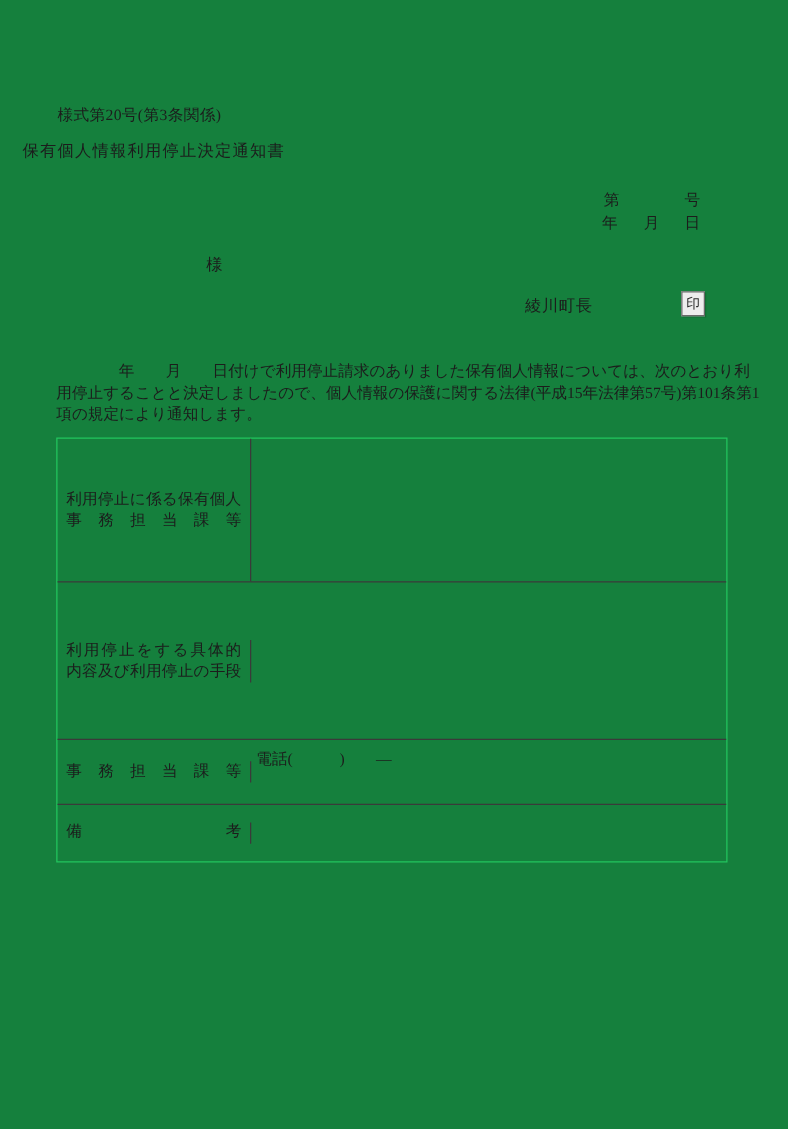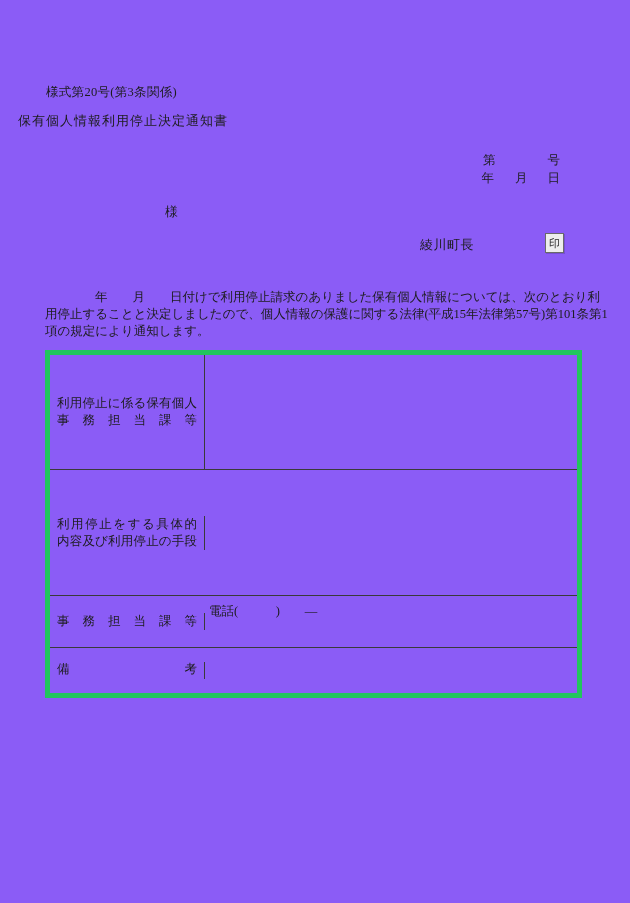--- a/index.html
+++ b/index.html
@@ -4,21 +4,21 @@
 <style>
   html,body{margin:0;padding:0;}
   body{
     background:#e8e8e8;
     font-family:"Liberation Serif","DejaVu Serif",serif;
     -webkit-font-smoothing:antialiased;
   }
   .page{
     position:relative;
     width:630px;height:903px;
-    background:#8b5cf6;
+    background:#15803d;
     color:#1c1c1c;
     font-size:12.5px;
     overflow:hidden;
   }
   .abs{position:absolute;}
   .form-number{left:46px;top:84px;letter-spacing:.3px;}
   .doc-title{left:0;right:0;top:112px;padding-left:18px;font-size:13px;letter-spacing:1px;}
   .docnum-block{top:152px;right:70px;text-align:right;line-height:17.5px;}
   .gap-docnum{margin-left:52px;}
   .gap-month{margin-left:21px;}
@@ -30,21 +30,21 @@
     border:1px solid #6a6a6a;background:#ededed;
     display:flex;align-items:center;justify-content:center;
     font-size:11px;line-height:1;color:#2a2a2a;
     box-shadow:1px 1px 0 rgba(0,0,0,.15);
   }
   .body-text{left:45px;top:289px;width:542px;line-height:17px;}
   .body-line{white-space:pre;}
   
   .form-table{
     left:45px;top:350px;width:537px;
-    border:5px solid #22c55e;
+    border:1px solid #22c55e;
     box-sizing:border-box;
     background:transparent;
   }
   .t-row{display:flex;box-sizing:border-box;}
   .t-row + .t-row{border-top:1px solid #3a3a3a;align-items:center;}
   .t-label{
     width:155px;min-width:155px;box-sizing:border-box;
     border-right:1px solid #3a3a3a;
     display:flex;flex-direction:column;justify-content:center;
     padding:0 7px;line-height:17px;

